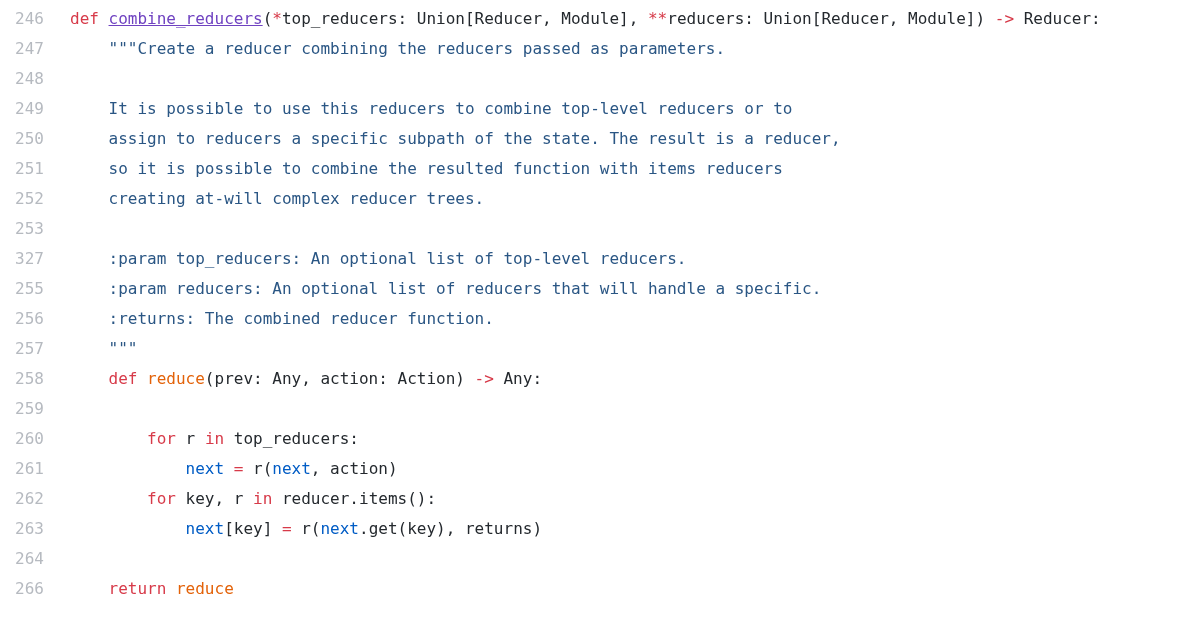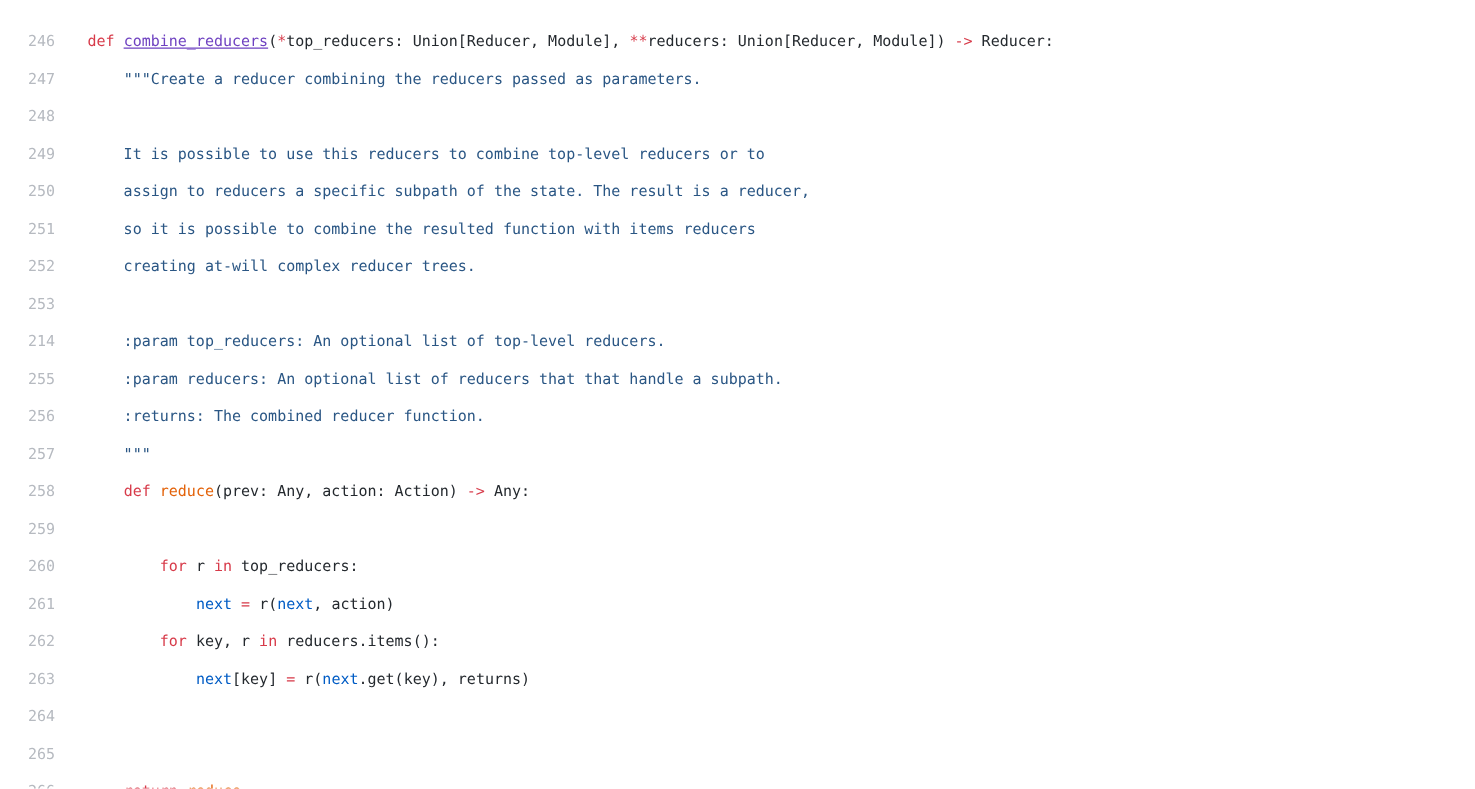--- a/index.html
+++ b/index.html
@@ -6,23 +6,23 @@
     margin: 0;
     padding: 0;
     background: #ffffff;
   }
   .code-viewer {
     width: 1128px;
     height: 631px;
     overflow: hidden;
     background: var(--bg, #ffffff);
     box-sizing: border-box;
-    padding-top: 18px;
+    padding-top: 4px;
     font-family: "DejaVu Sans Mono", "Liberation Mono", monospace;
-    font-size: 12px;
+    font-size: 16px;
   }
   .code-row {
     display: flex;
     height: 30px;
     line-height: 30px;
     white-space: pre;
   }
   .ln {
     flex: 0 0 44px;
     width: 44px;
@@ -48,27 +48,26 @@
 <div class="code-viewer">
   <div id="code-lines">
       <div class="code-row"><div class="ln">246</div><div class="code-cell"><span class="tok-k">def </span><span class="tok-f">combine_reducers</span><span class="tok-p">(</span><span class="tok-k">*</span><span class="tok-p">top_reducers: Union[Reducer, Module], </span><span class="tok-k">**</span><span class="tok-p">reducers: Union[Reducer, Module]) </span><span class="tok-k">-&gt;</span><span class="tok-p"> Reducer:</span></div></div>
       <div class="code-row"><div class="ln">247</div><div class="code-cell"><span class="tok-p">    </span><span class="tok-s">"""Create a reducer combining the reducers passed as parameters.</span></div></div>
       <div class="code-row"><div class="ln">248</div><div class="code-cell"></div></div>
       <div class="code-row"><div class="ln">249</div><div class="code-cell"><span class="tok-s">    It is possible to use this reducers to combine top-level reducers or to</span></div></div>
       <div class="code-row"><div class="ln">250</div><div class="code-cell"><span class="tok-s">    assign to reducers a specific subpath of the state. The result is a reducer,</span></div></div>
       <div class="code-row"><div class="ln">251</div><div class="code-cell"><span class="tok-s">    so it is possible to combine the resulted function with items reducers</span></div></div>
       <div class="code-row"><div class="ln">252</div><div class="code-cell"><span class="tok-s">    creating at-will complex reducer trees.</span></div></div>
       <div class="code-row"><div class="ln">253</div><div class="code-cell"></div></div>
-      <div class="code-row"><div class="ln">214</div><div class="code-cell"><span class="tok-s">    :param top_reducers: An optional list of top-level reducers.</span></div></div>
-      <div class="code-row"><div class="ln">255</div><div class="code-cell"><span class="tok-s">    :param reducers: An optional list of reducers that that handle a subpath.</span></div></div>
+      <div class="code-row"><div class="ln">327</div><div class="code-cell"><span class="tok-s">    :param top_reducers: An optional list of top-level reducers.</span></div></div>
+      <div class="code-row"><div class="ln">255</div><div class="code-cell"><span class="tok-s">    :param reducers: An optional list of reducers that will handle a specific.</span></div></div>
       <div class="code-row"><div class="ln">256</div><div class="code-cell"><span class="tok-s">    :returns: The combined reducer function.</span></div></div>
       <div class="code-row"><div class="ln">257</div><div class="code-cell"><span class="tok-s">    """</span></div></div>
       <div class="code-row"><div class="ln">258</div><div class="code-cell"><span class="tok-p">    </span><span class="tok-k">def </span><span class="tok-b">reduce</span><span class="tok-p">(prev: Any, action: Action) </span><span class="tok-k">-&gt;</span><span class="tok-p"> Any:</span></div></div>
       <div class="code-row"><div class="ln">259</div></div>
       <div class="code-row"><div class="ln">260</div><div class="code-cell"><span class="tok-p">        </span><span class="tok-k">for</span><span class="tok-p"> r </span><span class="tok-k">in</span><span class="tok-p"> top_reducers:</span></div></div>
       <div class="code-row"><div class="ln">261</div><div class="code-cell"><span class="tok-p">            </span><span class="tok-c">next</span><span class="tok-p"> </span><span class="tok-k">=</span><span class="tok-p"> r(</span><span class="tok-c">next</span><span class="tok-p">, action)</span></div></div>
-      <div class="code-row"><div class="ln">262</div><div class="code-cell"><span class="tok-p">        </span><span class="tok-k">for</span><span class="tok-p"> key, r </span><span class="tok-k">in</span><span class="tok-p"> reducers.items():</span></div></div>
+      <div class="code-row"><div class="ln">262</div><div class="code-cell"><span class="tok-p">        </span><span class="tok-k">for</span><span class="tok-p"> key, r </span><span class="tok-k">in</span><span class="tok-p"> reducer.items():</span></div></div>
       <div class="code-row"><div class="ln">263</div><div class="code-cell"><span class="tok-p">            </span><span class="tok-c">next</span><span class="tok-p">[key] </span><span class="tok-k">=</span><span class="tok-p"> r(</span><span class="tok-c">next</span><span class="tok-p">.get(key), returns)</span></div></div>
       <div class="code-row"><div class="ln">264</div></div>
-      <div class="code-row"><div class="ln">265</div><div class="code-cell"></div></div>
       <div class="code-row"><div class="ln">266</div><div class="code-cell"><span class="tok-p">    </span><span class="tok-k">return</span><span class="tok-p"> </span><span class="tok-b">reduce</span></div></div>
     </div>
 </div>
 
 </body></html>

